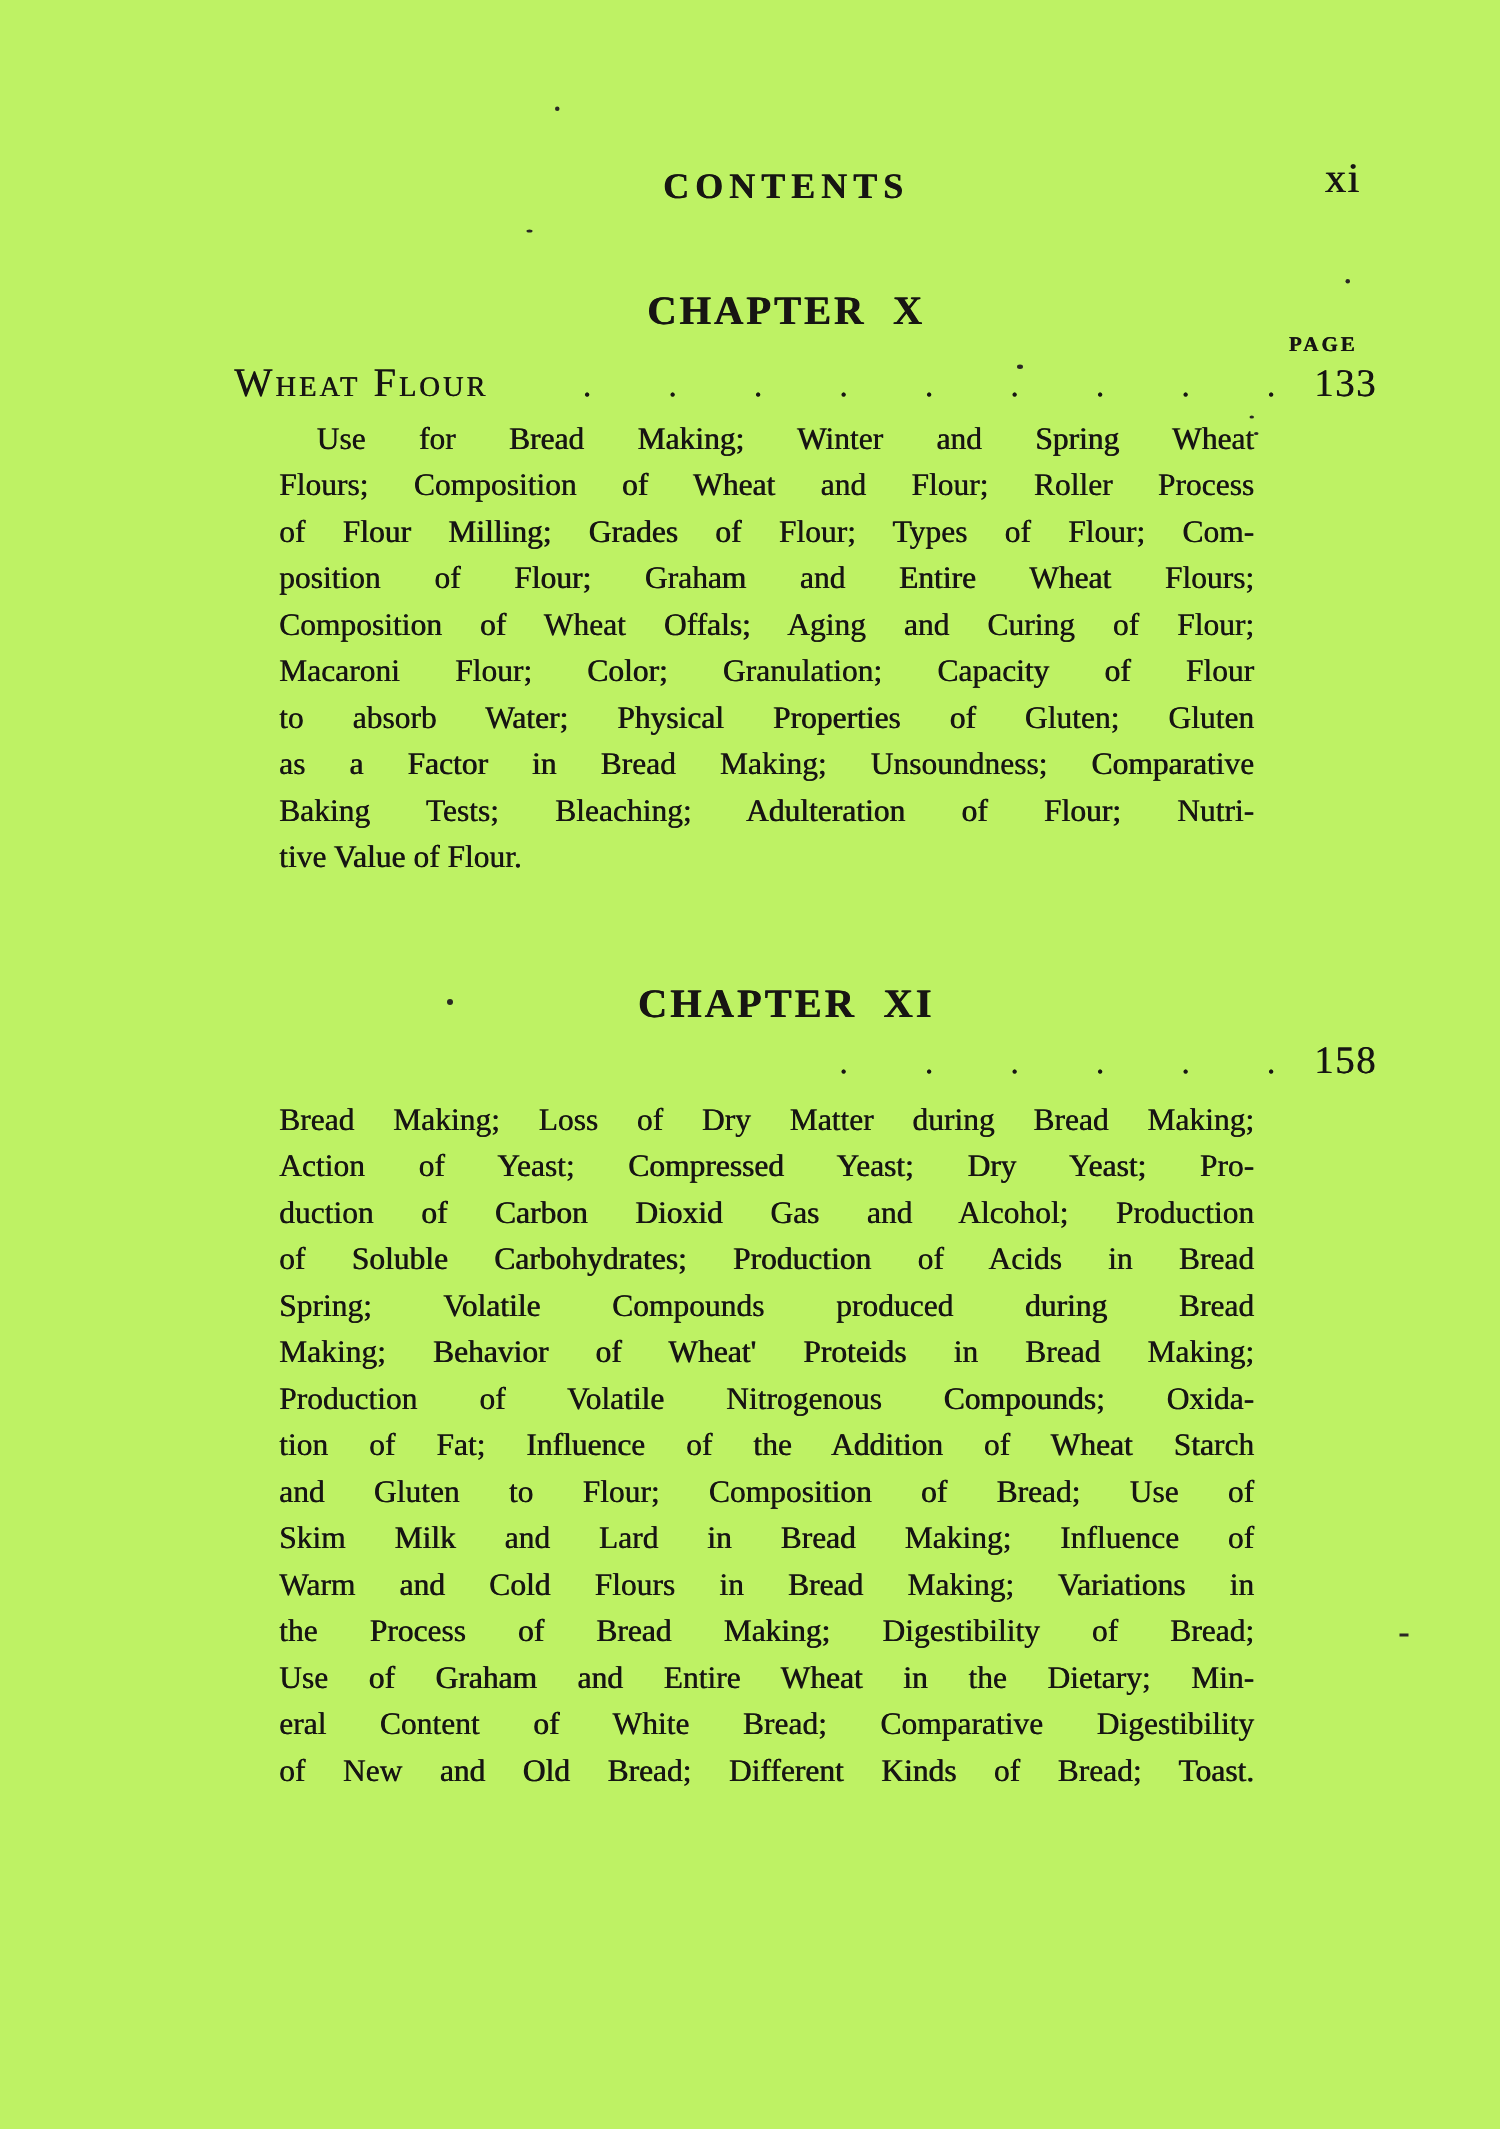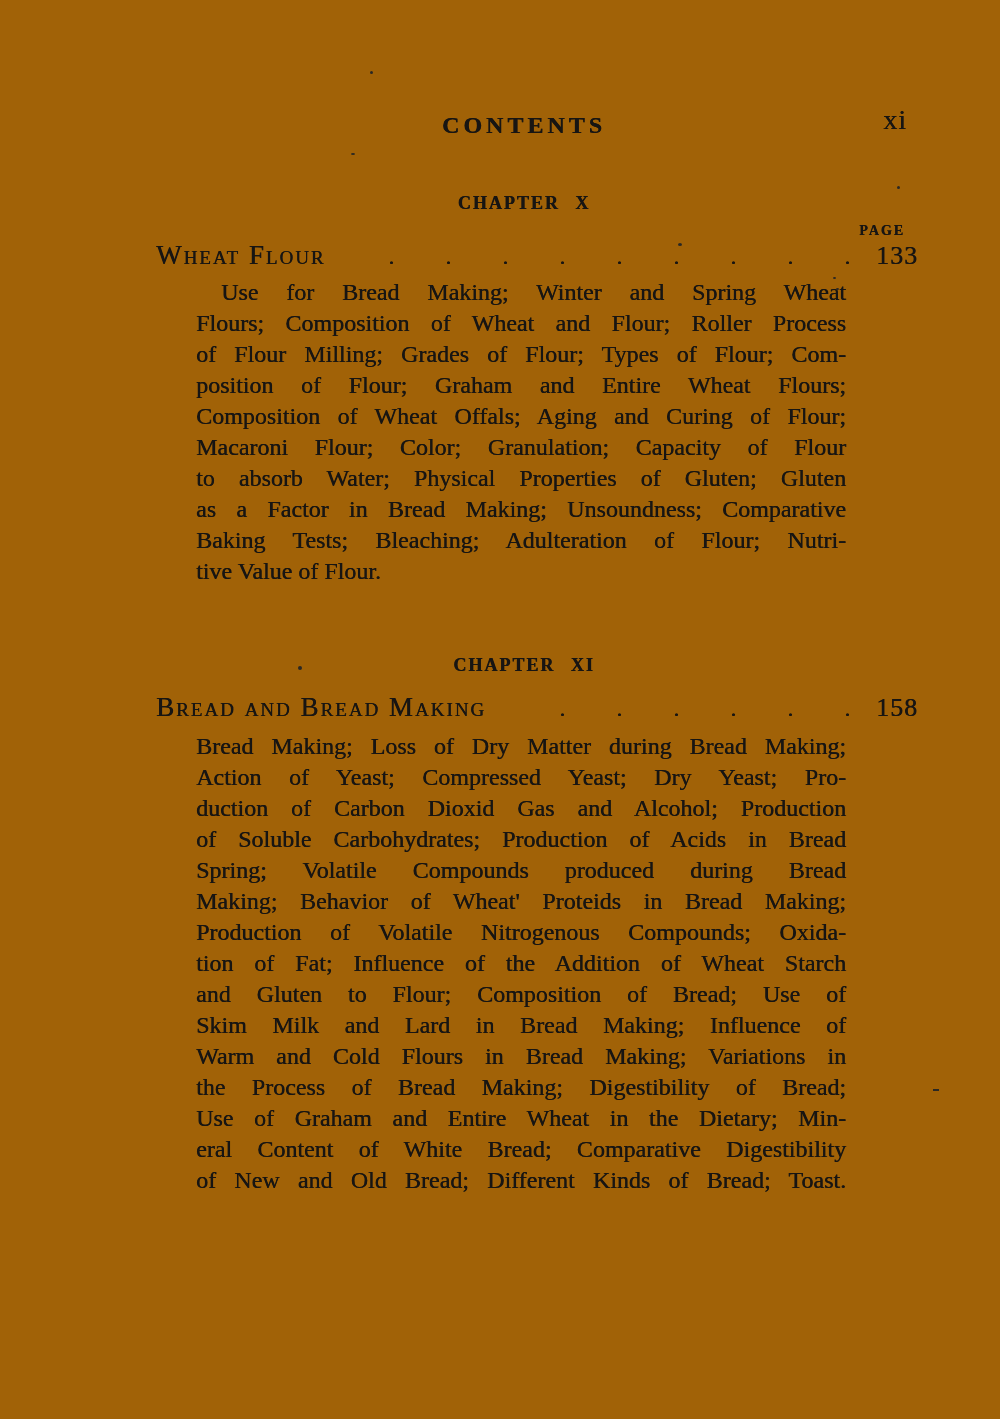--- a/index.html
+++ b/index.html
@@ -6,41 +6,41 @@
   html, body { margin: 0; padding: 0; }
   body {
     width: 1000px; height: 1419px;
     background: #ffffff;
     font-family: "Liberation Serif", serif;
     color: #171513;
   }
   .page {
     position: relative;
     width: 1000px; height: 1419px;
-    background: #a16207;
+    background: #bef264;
     overflow: hidden;
     text-shadow: 0.4px 0.2px 0 currentColor; 
   }
 
   
   .running-head {
     position: absolute; left: 143px; width: 762px; top: 112px;
     text-align: center;
     font-size: 24px; font-weight: bold; letter-spacing: 4px;
   }
   .folio {
     position: absolute; right: 93px; top: 104px;
     font-size: 28px; letter-spacing: 1px;
   }
 
   
   .chapter-heading {
     position: absolute; left: 143px; width: 762px;
     text-align: center;
-    font-size: 18px; font-weight: bold;
+    font-size: 27px; font-weight: bold;
     letter-spacing: 2px; word-spacing: 9px;
     line-height: 1;
   }
   .heading-x  { top: 194px; }
   .heading-xi { top: 656px; }
 
   .page-col-label {
     position: absolute; right: 95px; top: 223px;
     font-size: 14px; font-weight: bold; letter-spacing: 2px;
   }
@@ -67,22 +67,22 @@
     padding: 0 18px 0 12px;
   }
   .entry-page {
     flex: 0 0 auto;
     width: 50px; text-align: right;
     font-size: 26px; letter-spacing: 1px;
   }
 
   
   .summary {
-    position: absolute; left: 196px; width: 650px;
-    font-size: 24px; line-height: 31px;
+    position: absolute; left: 186px; width: 650px;
+    font-size: 21px; line-height: 31px;
   }
   .para-1 { top: 277px; }
   .para-2 { top: 731px; }
   .line {
     text-align: justify;
     text-align-last: justify;
     white-space: normal;
   }
   .line.first { padding-left: 25px; }
   .line.flush-left { text-align-last: left; }
@@ -120,21 +120,20 @@
     <div class="line">Macaroni Flour; Color; Granulation; Capacity of Flour</div>
     <div class="line">to absorb Water; Physical Properties of Gluten; Gluten</div>
     <div class="line">as a Factor in Bread Making; Unsoundness; Comparative</div>
     <div class="line">Baking Tests; Bleaching; Adulteration of Flour; Nutri-</div>
     <div class="line flush-left">tive Value of Flour.</div>
   </div>
 
   <div class="chapter-heading heading-xi">CHAPTER XI</div>
 
   <div class="toc-entry entry-2">
-    <span class="entry-title">Bread and Bread Making</span>
     <span class="leader">. . . . . .</span>
     <span class="entry-page">158</span>
   </div>
 
   <div class="summary para-2">
     <div class="line">Bread Making; Loss of Dry Matter during Bread Making;</div>
     <div class="line">Action of Yeast; Compressed Yeast; Dry Yeast; Pro-</div>
     <div class="line">duction of Carbon Dioxid Gas and Alcohol; Production</div>
     <div class="line">of Soluble Carbohydrates; Production of Acids in Bread</div>
     <div class="line">Spring; Volatile Compounds produced during Bread</div>

